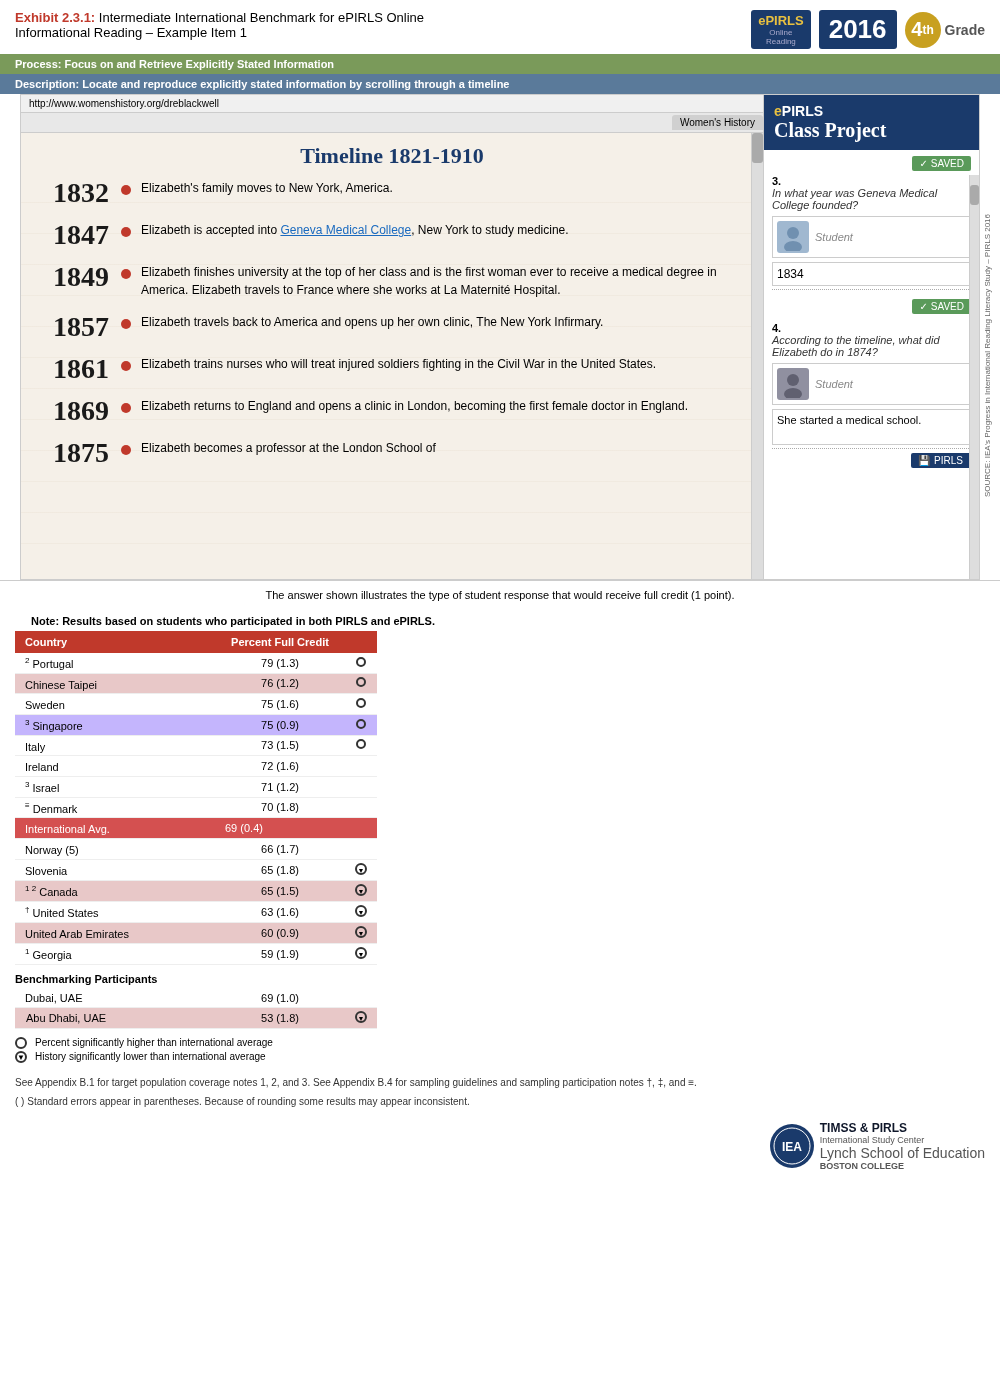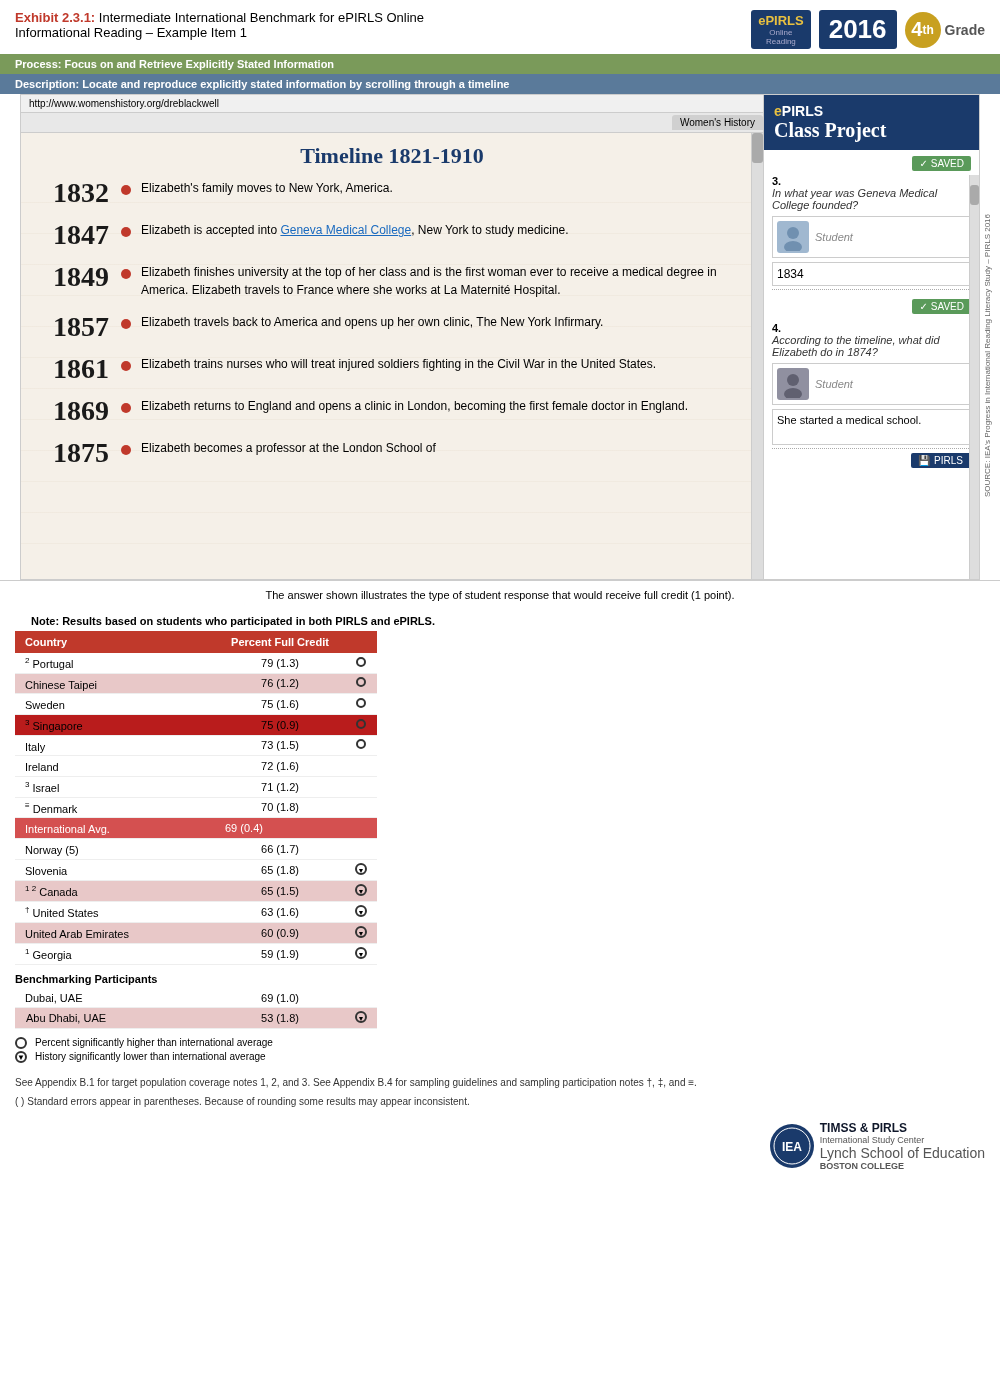--- a/index.html
+++ b/index.html
@@ -265,21 +265,21 @@
         <tr style="background: rgb(232, 200, 200);">
     <td><sup style="font-size:8px;"></sup> Chinese Taipei</td>
     <td style="text-align:center;">76 (1.2)</td>
     <td style="text-align:center;"><span style="display:inline-block;width:10px;height:10px;border-radius:50%;border:2px solid #333;background:transparent;"></span></td>
   </tr>
         <tr>
     <td><sup style="font-size:8px;"></sup> Sweden</td>
     <td style="text-align:center;">75 (1.6)</td>
     <td style="text-align:center;"><span style="display:inline-block;width:10px;height:10px;border-radius:50%;border:2px solid #333;background:transparent;"></span></td>
   </tr>
-        <tr style="background: #b91c1c;">
+        <tr style="background: #c4b5fd;">
     <td><sup style="font-size:8px;">3</sup> Singapore</td>
     <td style="text-align:center;">75 (0.9)</td>
     <td style="text-align:center;"><span style="display:inline-block;width:10px;height:10px;border-radius:50%;border:2px solid #333;background:transparent;"></span></td>
   </tr>
         <tr>
     <td><sup style="font-size:8px;"></sup> Italy</td>
     <td style="text-align:center;">73 (1.5)</td>
     <td style="text-align:center;"><span style="display:inline-block;width:10px;height:10px;border-radius:50%;border:2px solid #333;background:transparent;"></span></td>
   </tr>
         <tr>

